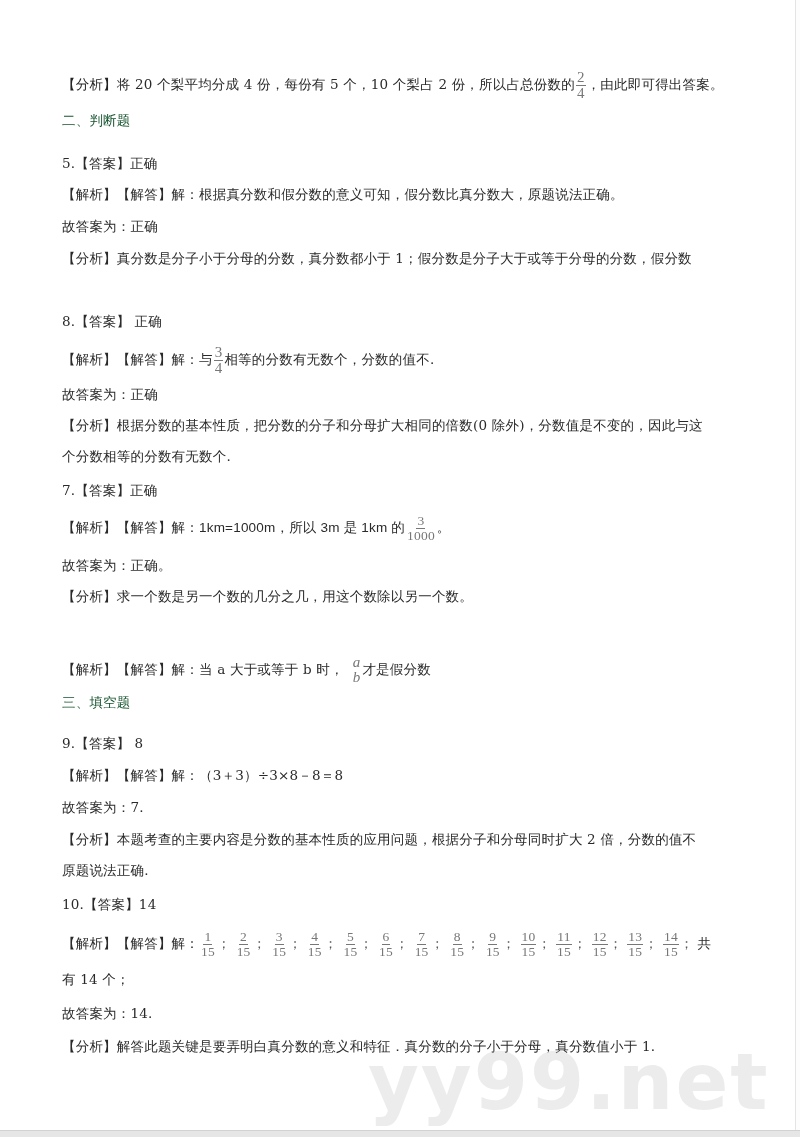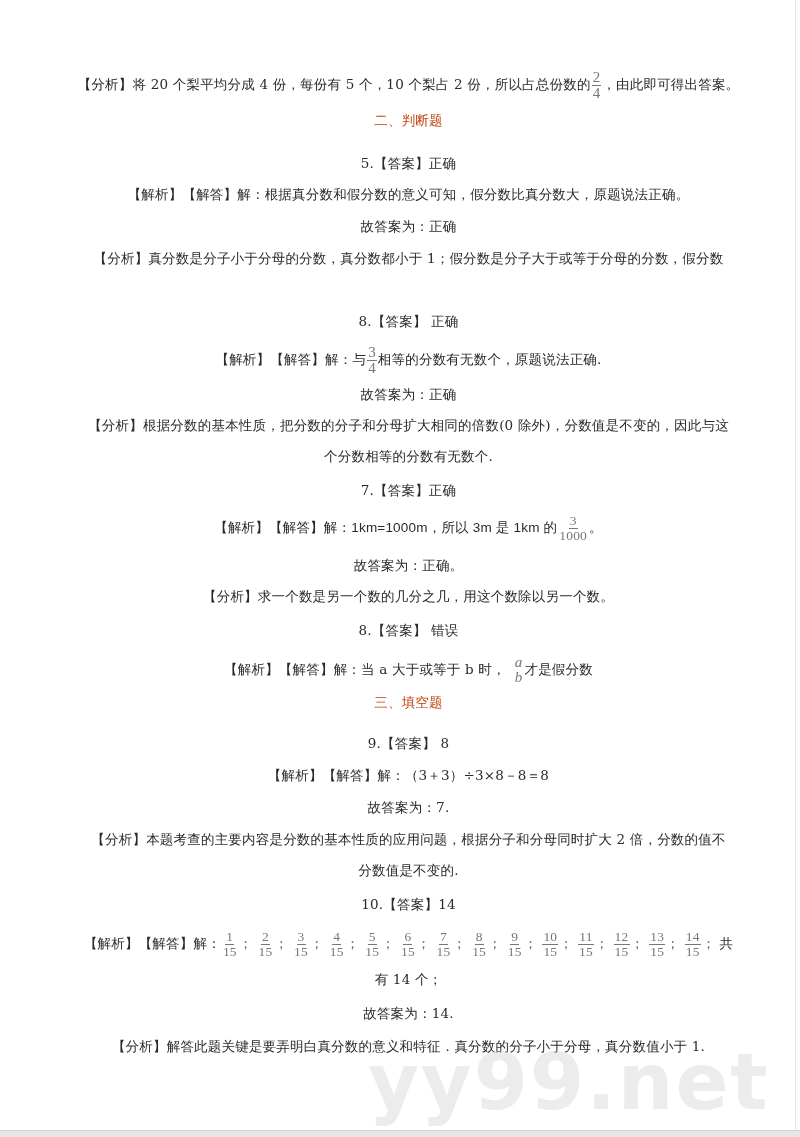--- a/index.html
+++ b/index.html
@@ -15,23 +15,22 @@
     border-right: 1px solid #e4e4e4;
   }
   .bottom-band {
     position: absolute; left: 0; top: 1130px; width: 800px; height: 7px;
     background: #e6e6e6; border-top: 1px solid #d2d2d2;
   }
   .line {
     position: absolute; left: 62px; right: 40px;
     font-size: 13.5px; line-height: 20px; white-space: nowrap;
     letter-spacing: 0.2px;
-    text-align: center;
   }
-  .heading { color: #c2410c; }
+  .heading { color: #14532d; }
   .bracket { color: #222; }
   .num { font-family: "Liberation Sans", sans-serif; }
   .frac {
     display: inline-flex; flex-direction: column; align-items: center;
     vertical-align: middle; color: #777; line-height: 1;
     font-family: "Liberation Serif", serif; margin: 0 1px;
   }
   .frac .n { font-size: 15px; padding: 0 1px; border-bottom: 1.2px solid #777; }
   .frac .d { font-size: 15px; padding: 0 1px; }
   .frac.small .n, .frac.small .d { font-size: 13.5px; }
@@ -66,59 +65,58 @@
   <div class="line" style="top:216px">故答案为：正确</div>
   <div class="line" style="top:248px">
     <span>【分析】</span><span>真分数是分子小于分母的分数，真分数都小于 1；假分数是分子大于或等于分母的分数，假分数</span>
   </div>
 
   <div class="line" style="top:311px">8.【答案】 正确</div>
   <div class="line" style="top:345px">
     <span>【解析】【解答】</span><span>解：与</span><span class="frac">
         <span class="n">3</span>
         <span class="d">4</span>
-      </span><span>相等的分数有无数个，原题说法正确.</span>
+      </span><span>相等的分数有无数个，分数的值不.</span>
   </div>
   <div class="line" style="top:384px">故答案为：正确</div>
   <div class="line" style="top:415px">
     <span>【分析】</span><span>根据分数的基本性质，把分数的分子和分母扩大相同的倍数(0 除外)，分数值是不变的，因此与这</span>
   </div>
   <div class="line" style="top:446px">个分数相等的分数有无数个.</div>
 
   <div class="line" style="top:480px">7.【答案】正确</div>
   <div class="line" style="top:514px">
     <span>【解析】【解答】</span><span class="num">解：1km=1000m，所以 3m 是 1km 的</span><span class="frac small">
         <span class="n">3</span>
         <span class="d">1000</span>
       </span><span>。</span>
   </div>
   <div class="line" style="top:555px">故答案为：正确。</div>
   <div class="line" style="top:586px">
     <span>【分析】</span><span>求一个数是另一个数的几分之几，用这个数除以另一个数。</span>
   </div>
 
-  <div class="line" style="top:620px">8.【答案】 错误</div>
   <div class="line" style="top:655px">
     <span>【解析】【解答】</span><span>解：当 a 大于或等于 b 时，</span><span class="frac italic noline" style="margin-left:8px">
         <span class="n">a</span>
         <span class="d">b</span>
       </span><span>才是假分数</span>
   </div>
 
   <div class="line heading" style="top:692px">三、填空题</div>
 
   <div class="line" style="top:733px">9.【答案】 8</div>
   <div class="line" style="top:765px">
     <span>【解析】【解答】</span><span>解：（3＋3）÷3×8－8＝8</span>
   </div>
   <div class="line" style="top:797px">故答案为：7.</div>
   <div class="line" style="top:829px">
     <span>【分析】</span><span>本题考查的主要内容是分数的基本性质的应用问题，根据分子和分母同时扩大 2 倍，分数的值不</span>
   </div>
-  <div class="line" style="top:860px">分数值是不变的.</div>
+  <div class="line" style="top:860px">原题说法正确.</div>
 
   <div class="line" style="top:894px">10.【答案】14</div>
   <div class="line" style="top:930px">
     <span>【解析】【解答】</span><span>解：</span><span id="q10-fracs"><span class="frac small">
           <span class="n">1</span>
           <span class="d">15</span>
         </span><span class="sep">；</span><span class="frac small">
           <span class="n">2</span>
           <span class="d">15</span>
         </span><span class="sep">；</span><span class="frac small">

